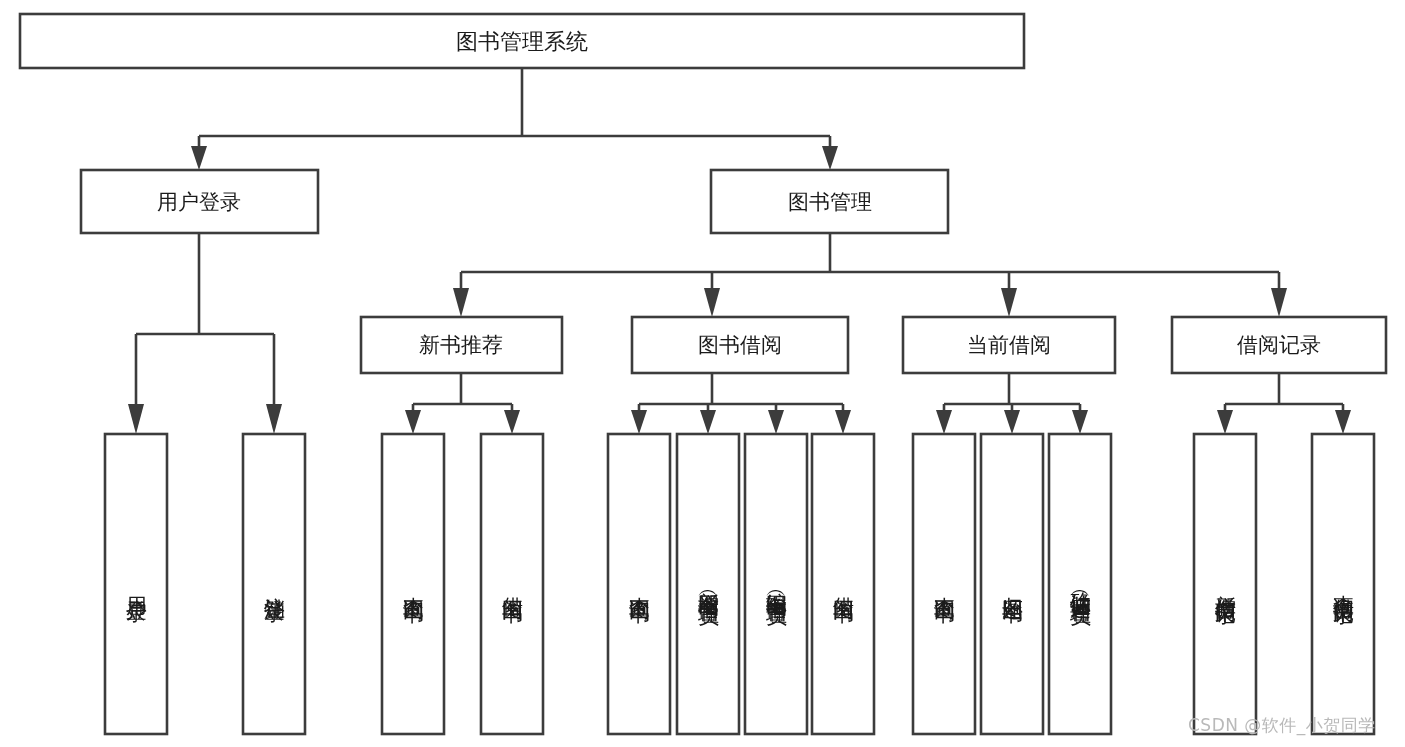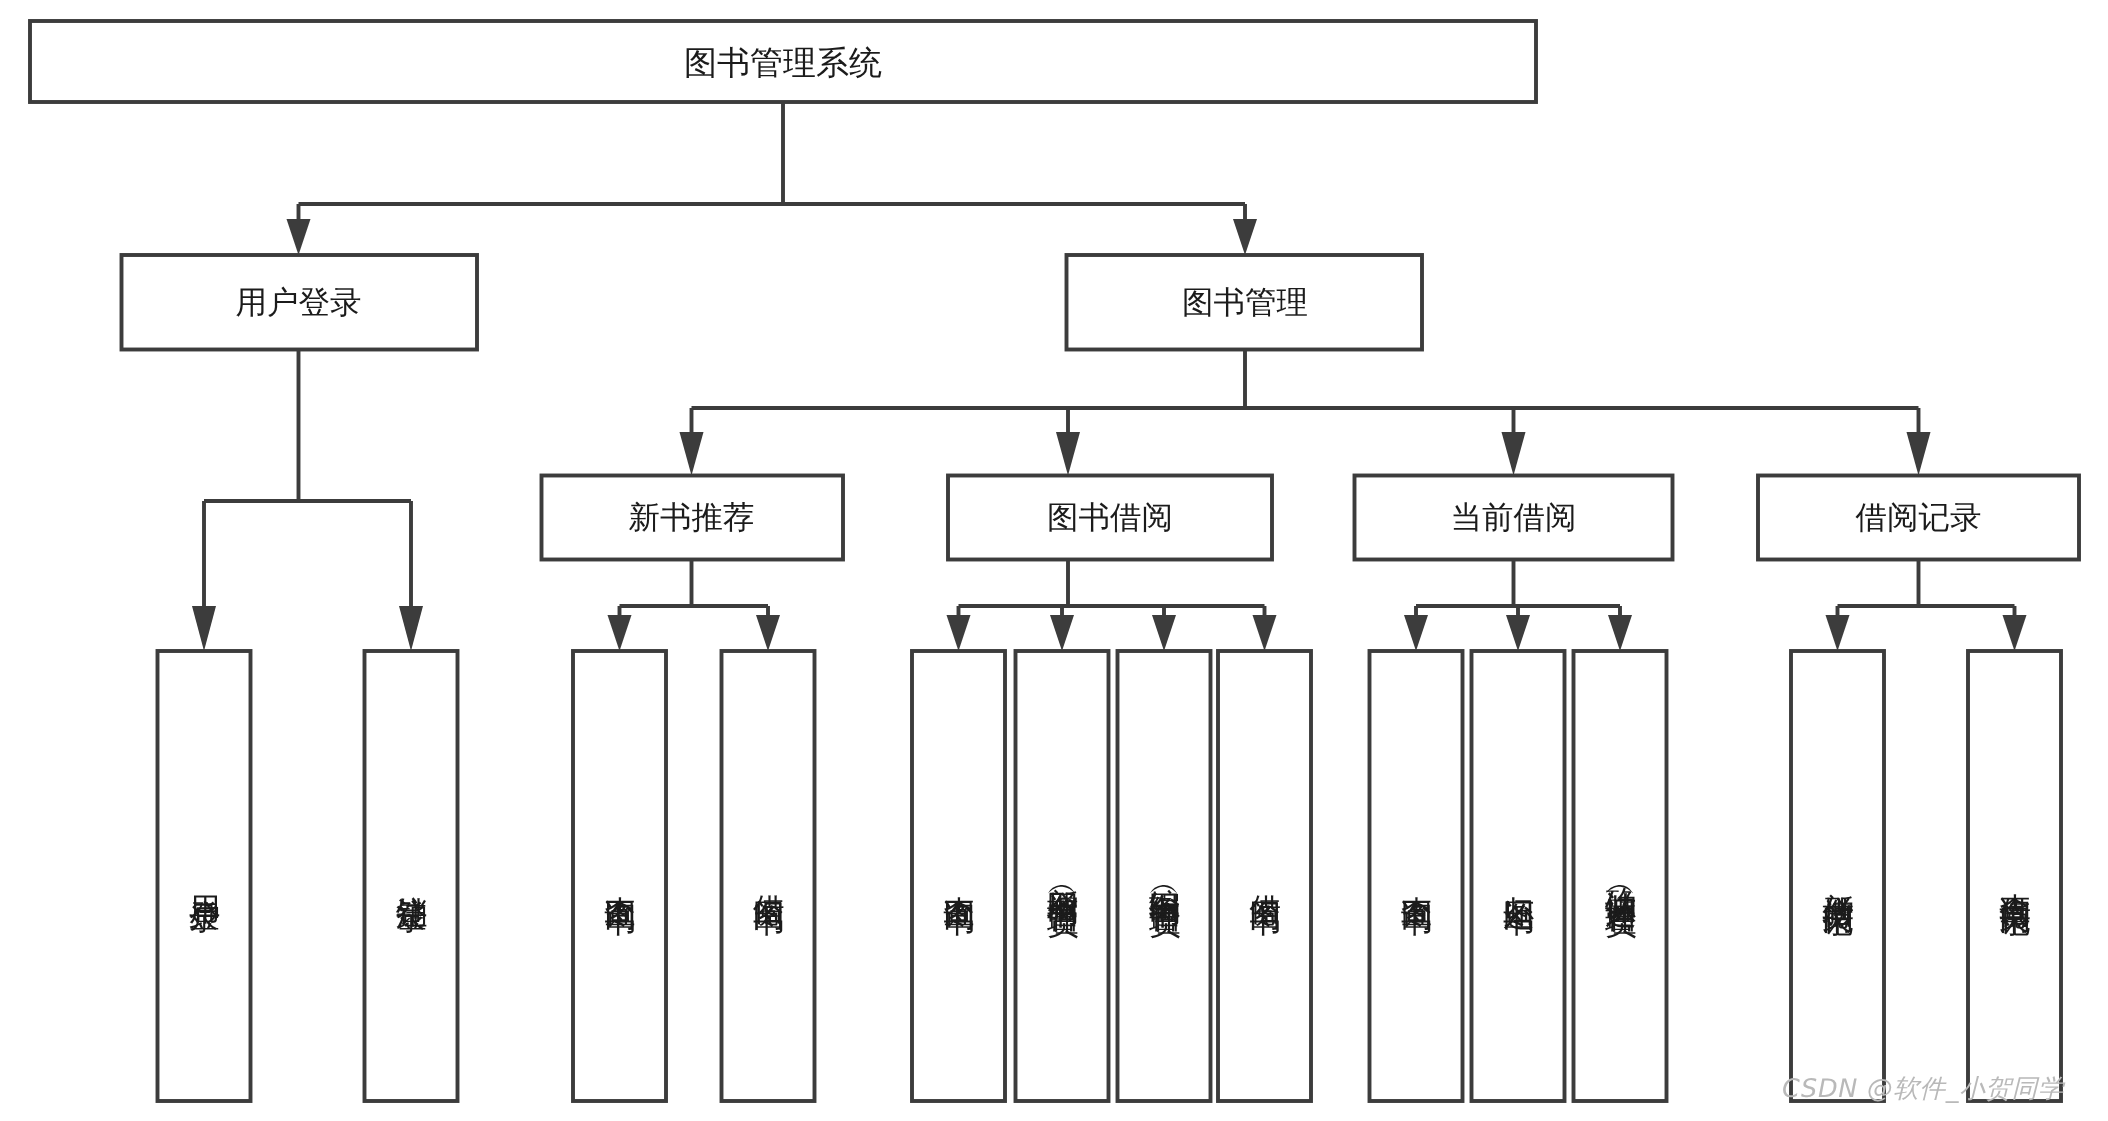--- a/index.html
+++ b/index.html
@@ -78,21 +78,20 @@
   }
   .watermark {
     position: absolute;
     left: 1188px;
     top: 714px;
     font-family: "DejaVu Sans", "Liberation Sans", sans-serif;
     font-size: 17px;
     color: #b9b9b9;
     white-space: nowrap;
     letter-spacing: 0.5px;
-    font-style: italic;
   }
 </style>
 </head>
 <body>
 
 <div id="diagram-root">
 
   <svg class="diagram-canvas" viewBox="0 0 1405 747" xmlns="http://www.w3.org/2000/svg">
 
     <g>

